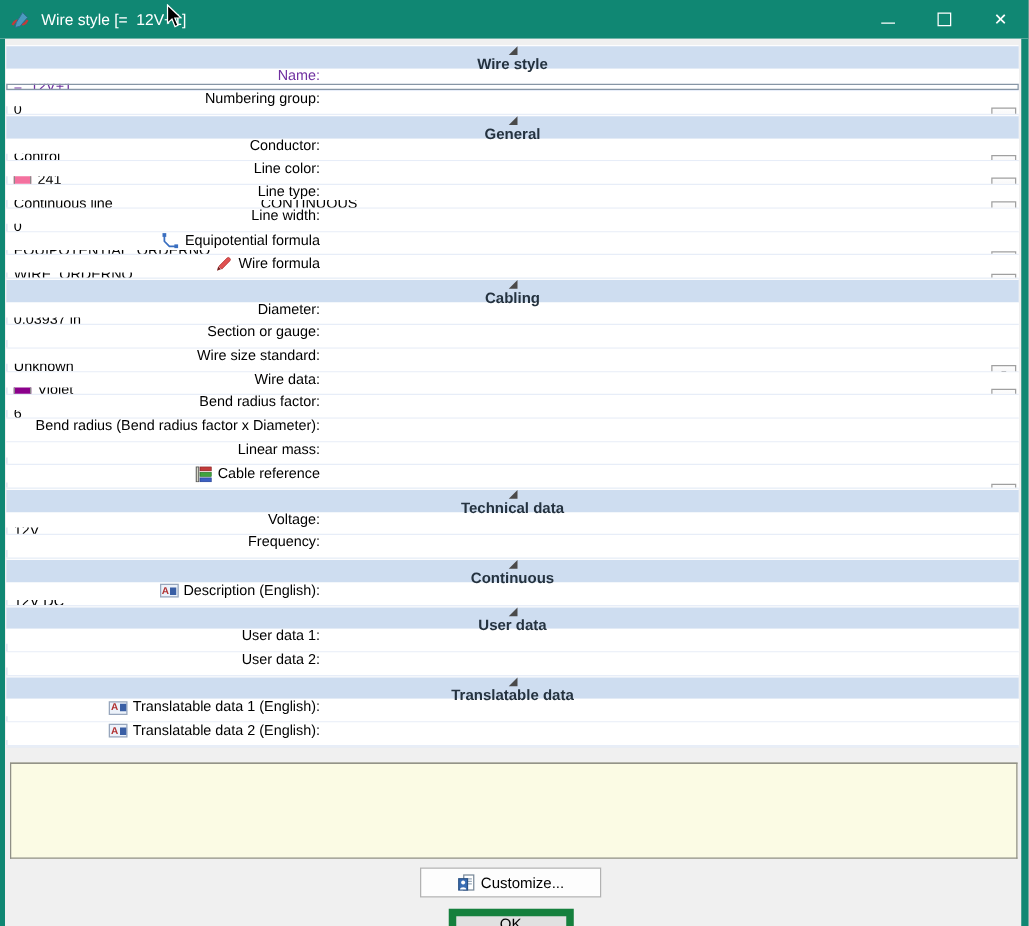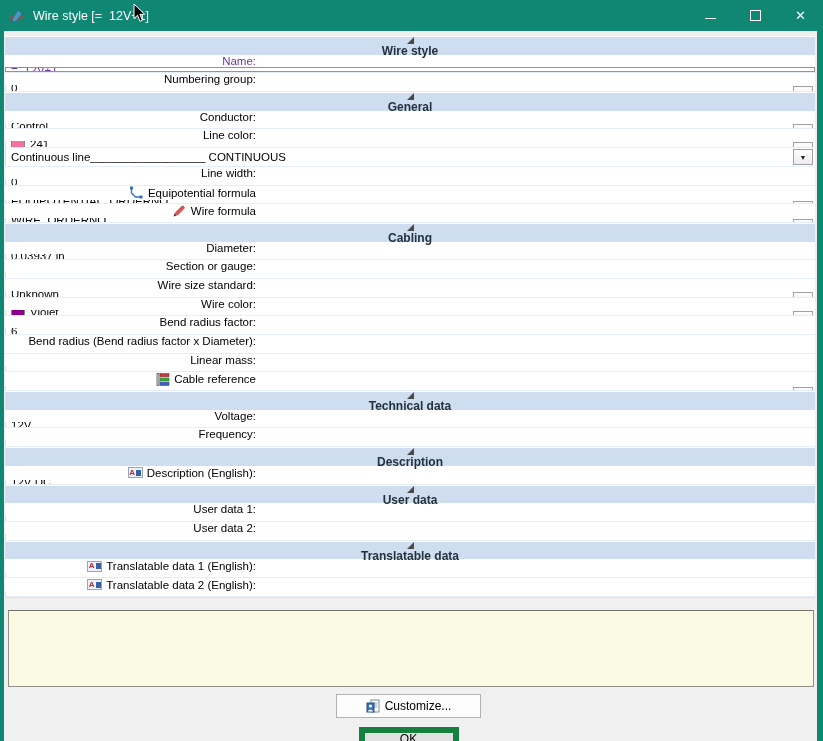--- a/index.html
+++ b/index.html
@@ -122,20 +122,23 @@
         </div>
         <div class="prow data-row">
           <div class="gutter"></div>
           <div class="cell-label">
             <span>Line color:</span>
           </div>
           <div class="cell-value"><span class="swatch" style="background: rgb(244, 113, 159);"></span><span>241</span><button class="cell-btn btn-ellipsis">...</button></div>
         </div>
         <div class="prow data-row">
           <div class="gutter"></div>
+          <div class="cell-label">
+            <span>Line type:</span>
+          </div>
           <div class="cell-value"><span>Continuous line__________________ CONTINUOUS</span><button class="cell-btn btn-dropdown">▼</button></div>
         </div>
         <div class="prow data-row">
           <div class="gutter"></div>
           <div class="cell-label">
             <span>Line width:</span>
           </div>
           <div class="cell-value"><span>0</span></div>
         </div>
         <div class="prow data-row">
@@ -186,21 +189,21 @@
         <div class="prow data-row">
           <div class="gutter"></div>
           <div class="cell-label">
             <span>Wire size standard:</span>
           </div>
           <div class="cell-value"><span>Unknown</span><button class="cell-btn btn-dropdown">▼</button></div>
         </div>
         <div class="prow data-row">
           <div class="gutter"></div>
           <div class="cell-label">
-            <span>Wire color:</span>
+            <span>Wire data:</span>
           </div>
           <div class="cell-value"><span class="swatch" style="background: rgb(139, 0, 139);"></span><span>Violet</span><button class="cell-btn btn-ellipsis">...</button></div>
         </div>
         <div class="prow data-row">
           <div class="gutter"></div>
           <div class="cell-label">
             <span>Bend radius factor:</span>
           </div>
           <div class="cell-value"><span>6</span></div>
         </div>
@@ -245,21 +248,21 @@
         </div>
         <div class="prow data-row">
           <div class="gutter"></div>
           <div class="cell-label">
             <span>Frequency:</span>
           </div>
           <div class="cell-value"><span></span></div>
         </div>
         <div class="prow section-row">
           <span class="expander"></span>
-          <span>Description</span>
+          <span>Continuous</span>
         </div>
         <div class="prow data-row">
           <div class="gutter"></div>
           <div class="cell-label">
             <span class="row-icon">
               <span class="tr-icon">
                 <span class="tr-a">A</span>
                 <span class="tr-b"></span>
               </span>
             </span>

